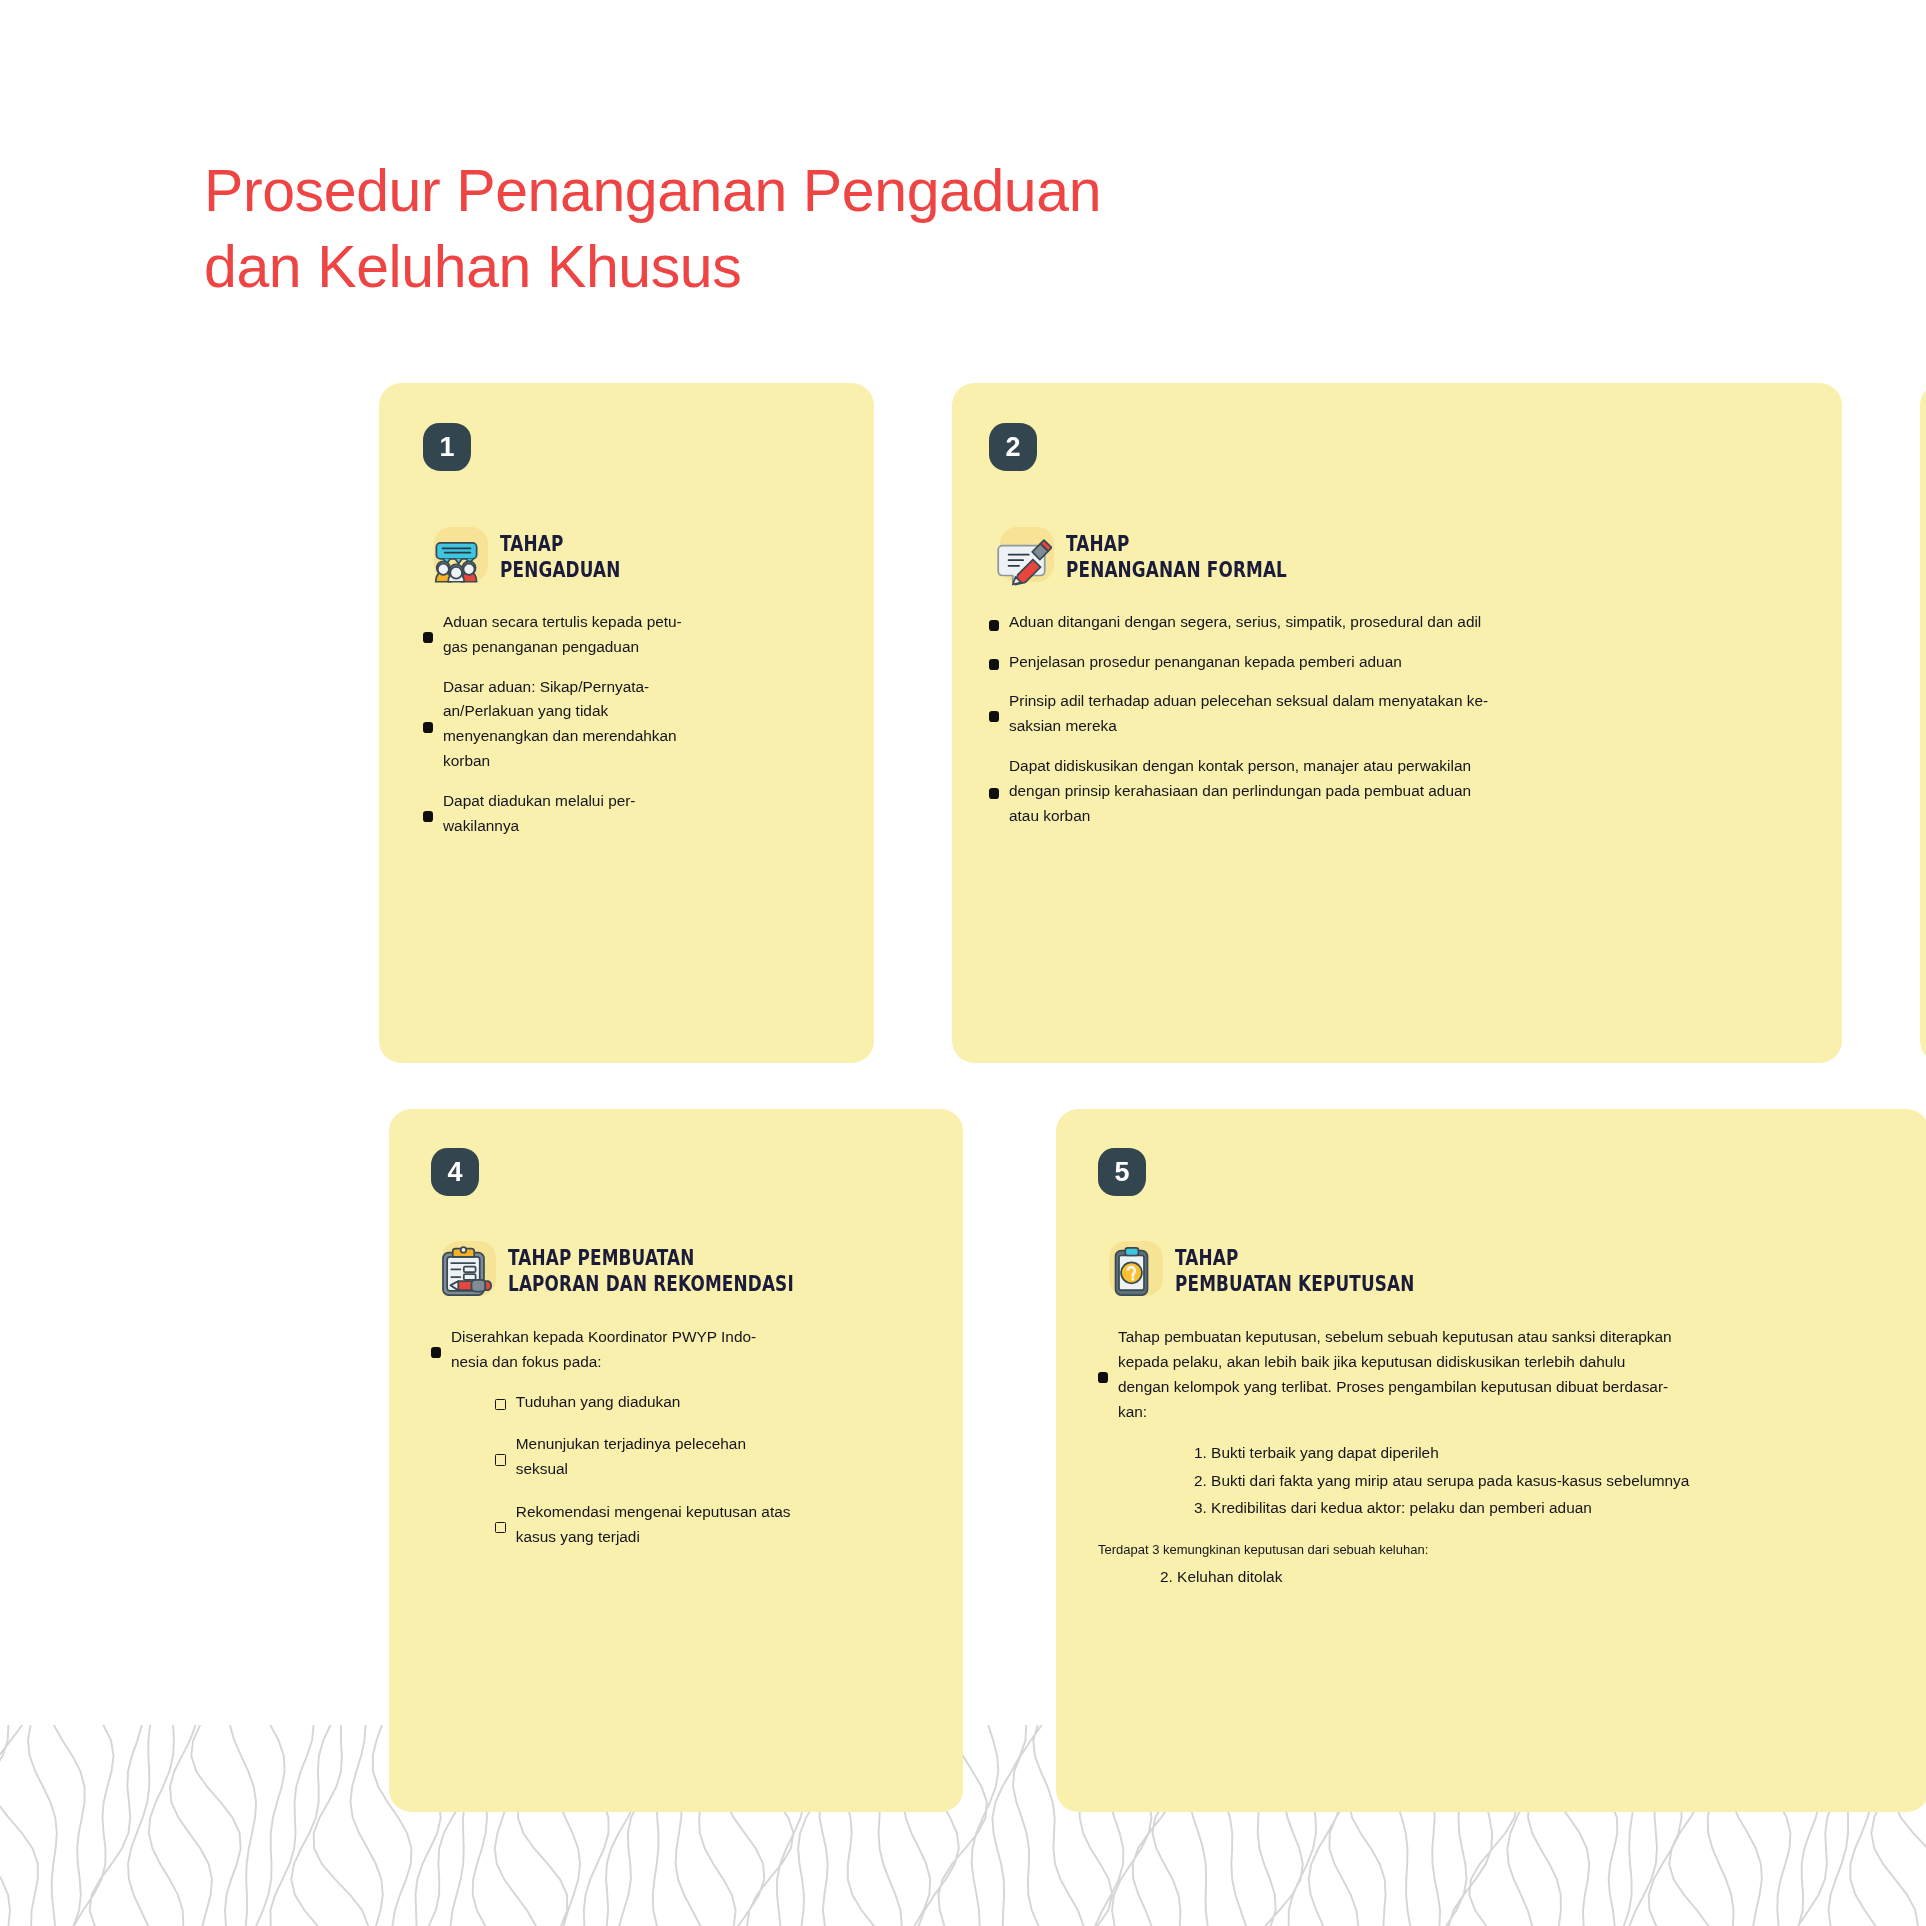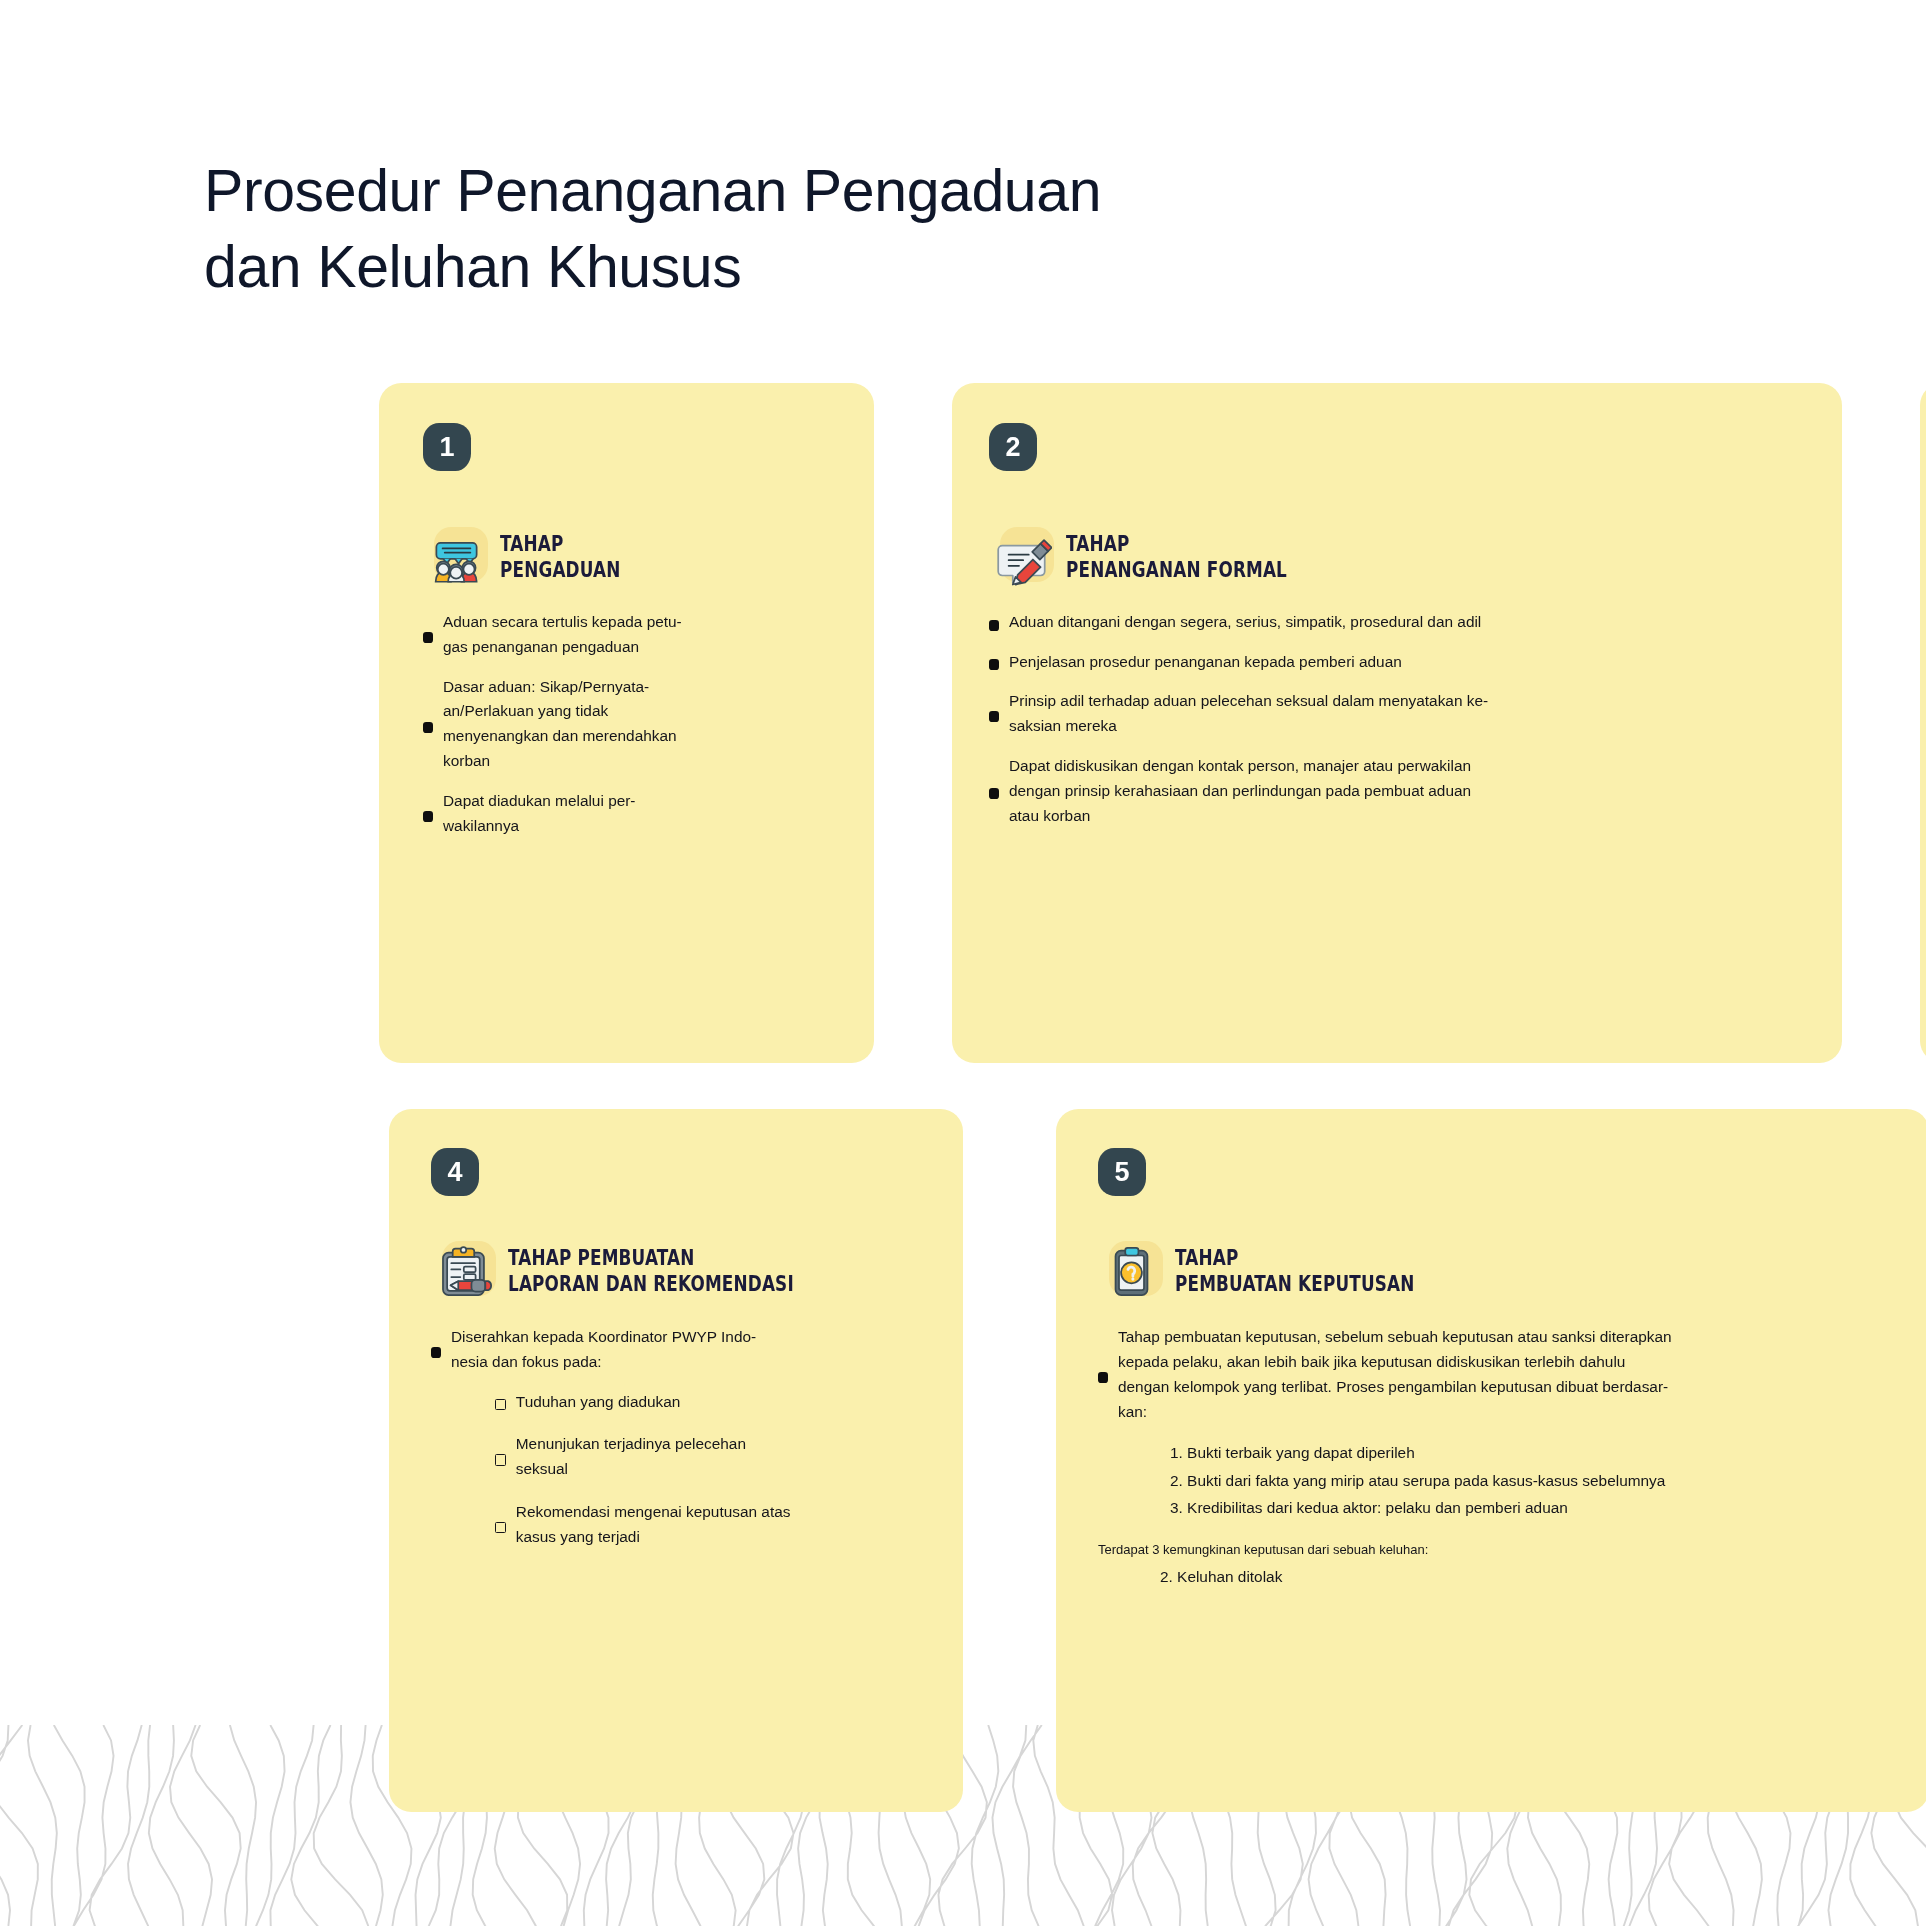--- a/index.html
+++ b/index.html
@@ -13,21 +13,21 @@
   
   #topo {
     position:absolute; left:0; bottom:0; width:2959px; height:247px;
     z-index:0; pointer-events:none;
   }
   
   .header { position:absolute; top:0; left:0; width:2959px; height:347px; z-index:5; }
   .page-title {
     position:absolute; left:204px; top:154px;
     font-size:59px; line-height:1.28; font-weight:400;
-    color:#0f172a; letter-spacing:-0.4px;
+    color:#ef4444; letter-spacing:-0.4px;
   }
   
   .card {
     position:absolute; background:#faf0ad; border-radius:22.3px; z-index:3;
   }
   .badge {
     position:absolute;
     width:48px; height:48px;
     background:#33464f;
     border-radius:16px 17px 15.4px 17.7px / 17px 15.4px 17.7px 16px;
@@ -69,21 +69,21 @@
   .dot.hollow {
     background:transparent; border:1.5px solid #16161a;
     width:10.8px; height:11.6px; border-radius:1.5px;
   }
   .btext {
     font-size:15.4px; line-height:1.62; color:#15151b;
     font-family:"Liberation Sans", sans-serif;
   }
   .sub-list { margin-top:5.4px; margin-left:37px; }
   .sub-list .bullet { margin-bottom:17.7px;padding-left:27px; }
-  .num-list { margin-left:72px; margin-top:2.3px; }
+  .num-list { margin-left:96px; margin-top:2.3px; }
   .num-line { font-size:15.4px; line-height:1.78; color:#15151b; }
   .plain-para { font-size:13px; line-height:1.78; color:#15151b; margin-top:16px; }
   .num-list-2 { margin-left:62px; }
 </style>
 </head>
 <body>
 
 <svg id="topo" viewBox="0 0 7680 640" preserveAspectRatio="none">
   <g fill="none" stroke="#d6d6d6" stroke-width="5" stroke-linecap="round">
     

